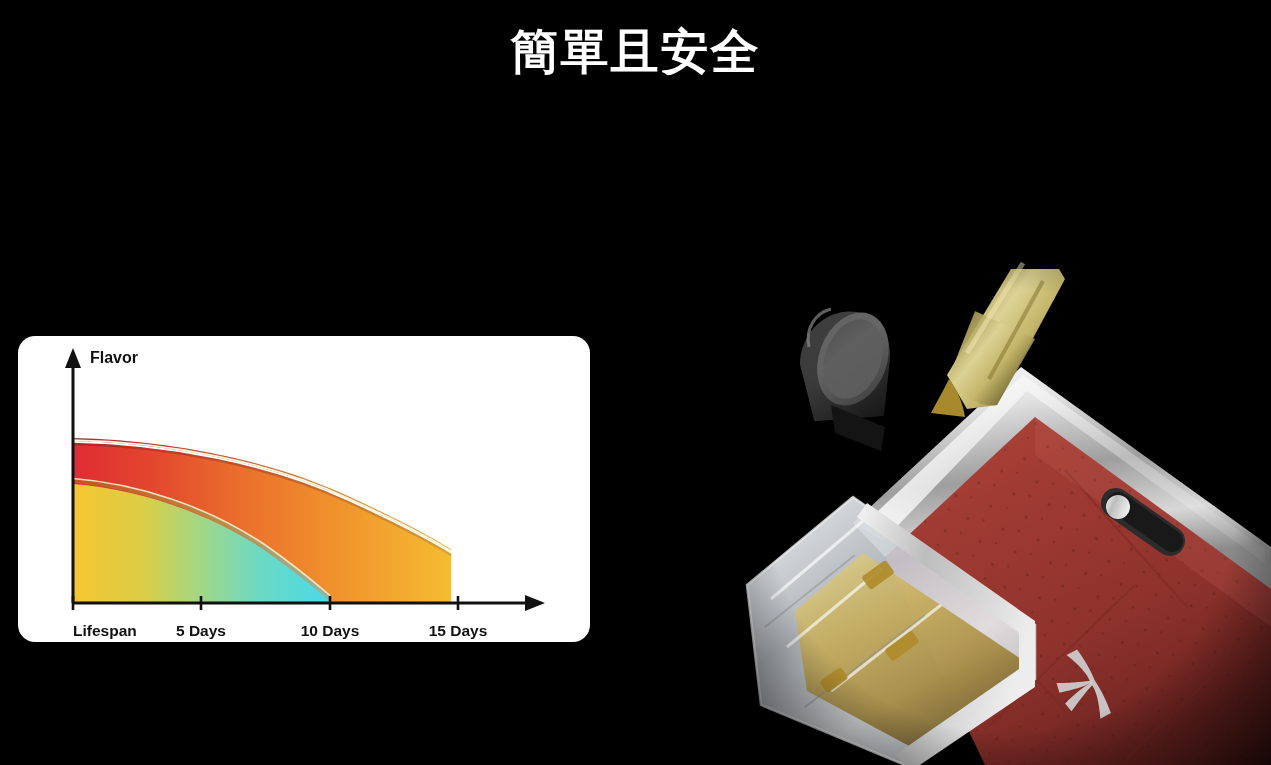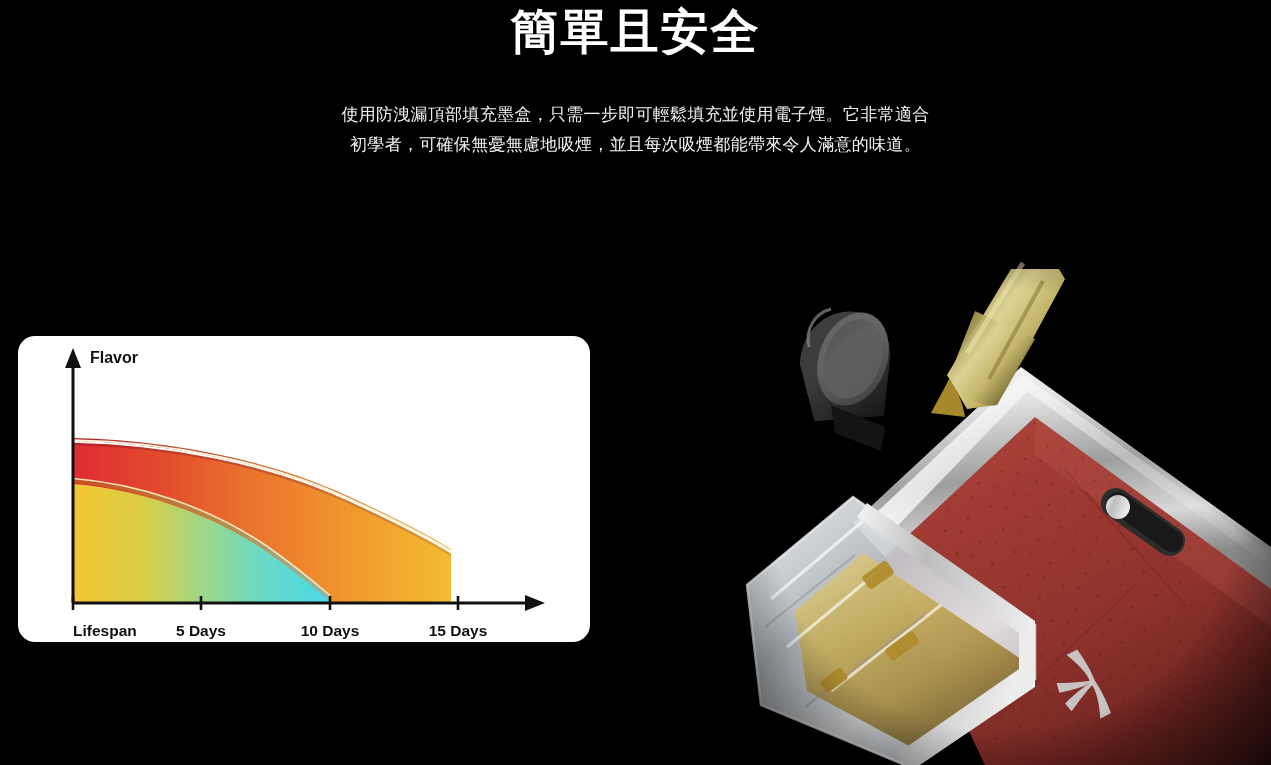--- a/index.html
+++ b/index.html
@@ -8,20 +8,21 @@
     background:#000000;
     overflow:hidden;
     font-family:"Liberation Sans","DejaVu Sans",sans-serif;
     position:relative;
   }
 
   
   .hero{
     position:absolute;left:0;top:0;width:1271px;
     text-align:center;
+    padding-top:20px;
     box-sizing:border-box;
   }
   .hero-title{
     margin:0;
     color:#ffffff;
     font-size:48px;
     font-weight:700;
     letter-spacing:2px;
     line-height:64px;
   }
@@ -63,21 +64,20 @@
     width:536px;height:510px;
     overflow:hidden;
   }
   .product svg{display:block;}
 </style>
 </head>
 <body>
 
 <section class="hero">
   <h1 class="hero-title">簡單且安全</h1>
-  <p class="hero-body">使用防洩漏頂部填充墨盒，只需一步即可輕鬆填充並使用電子煙。它非常適合初學者，可確保無憂無慮地吸煙，並且每次吸煙都能帶來令人滿意的味道。</p>
 </section>
 
 <div class="chart-card">
   <div class="chart-wrap">
     <svg class="chart-svg" viewBox="0 0 572 343">
       <defs>
 
         <linearGradient id="gradOuter" x1="0" y1="0" x2="1" y2="0">
           <stop offset="0%" stop-color="#E02B33"></stop>
           <stop offset="22%" stop-color="#E2492E"></stop>

